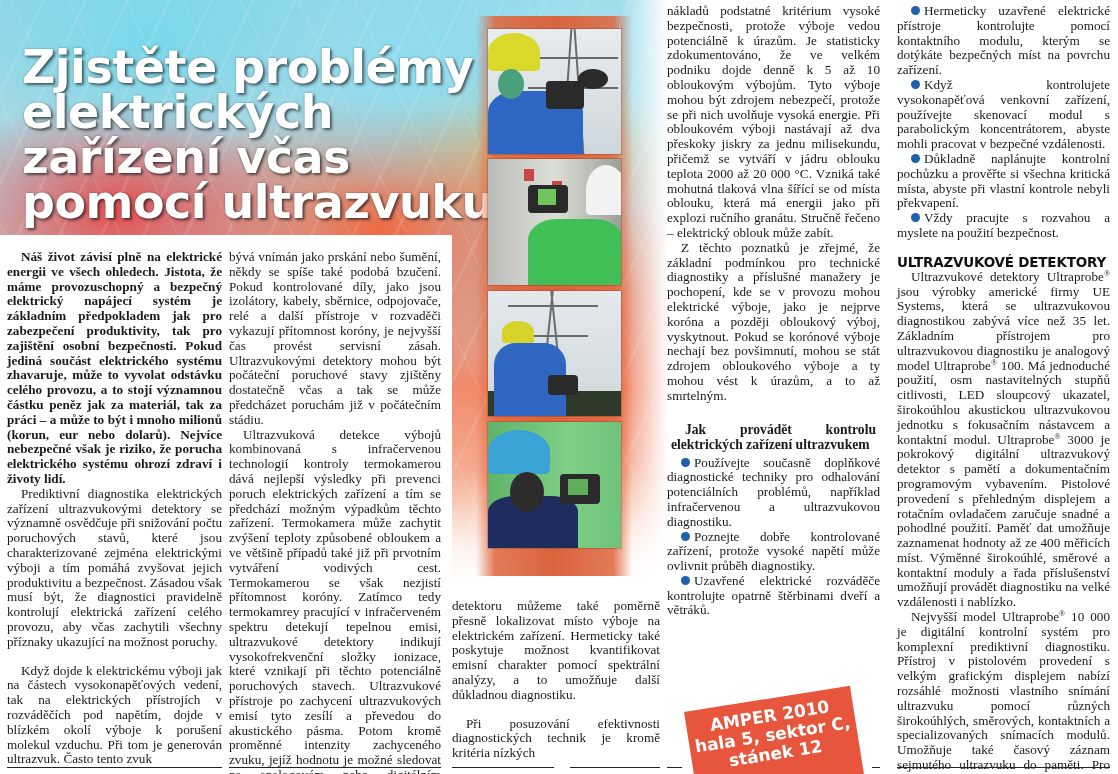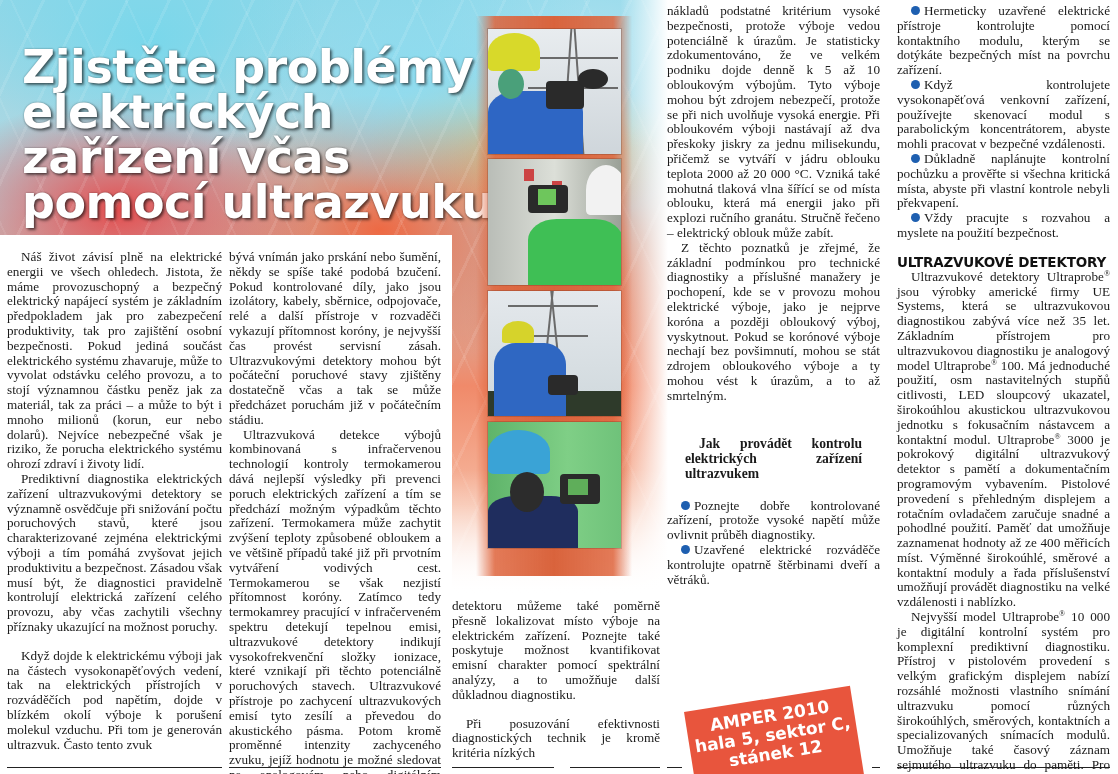--- a/index.html
+++ b/index.html
@@ -77,29 +77,29 @@
   .p3 { top:290px; height:125px; }
   .p4 { top:421px; height:126px; }
 
   
   .col {
     position:absolute; font-size:13.2px; line-height:14.8px;
     text-align:justify; hyphens:manual;
   }
   .col p { margin:0; text-indent:14px; }
   .col p.noindent { text-indent:0; }
-  .col p.lead { font-weight:normal; }
+  .col p.lead { font-weight:bold; }
   .col .gap { height:14px; }
   .col h2 {
     margin:0; font-family:"DejaVu Sans", sans-serif; font-weight:bold;
     font-size:13.5px; line-height:15px; letter-spacing:-0.2px; color:#111;
     text-transform:uppercase;
   }
   .col h3 {
-    margin:18px; font-family:"Liberation Serif", serif; font-weight:bold;
+    margin:4px; font-family:"Liberation Serif", serif; font-weight:bold;
     font-size:13.6px; line-height:15px; text-indent:14px;
   }
   .bullet {
     display:inline-block; width:9px; height:9px; border-radius:50%;
     background:#1e5fb0; margin-right:4px; vertical-align:0px;
   }
   sup { font-size:8px; line-height:0; }
 
   .c1 { left:7px;   top:250px; width:215px; }
   .c2 { left:229px; top:250px; width:212px; }
@@ -187,30 +187,31 @@
   <div class="gap"></div>
   <p>Když dojde k elektrickému výboji jak na částech vysokonapěťových vedení, tak na elektrických přístrojích v rozváděčích pod napětím, dojde v blízkém okolí výboje k porušení molekul vzduchu. Při tom je generován ultrazvuk. Často tento zvuk</p>
 </div>
 
 <div class="col c2">
   <p class="noindent">bývá vnímán jako prskání nebo šumění, někdy se spíše také podobá bzučení. Pokud kontrolované díly, jako jsou izolátory, kabely, sběrnice, odpojovače, relé a další přístroje v rozvaděči vykazují přítomnost koróny, je nejvyšší čas provést servisní zásah. Ultrazvukovými detektory mohou být počáteční poruchové stavy zjištěny dostatečně včas a tak se může předcházet poruchám již v počátečním stádiu.</p>
   <p>Ultrazvuková detekce výbojů kombinovaná s infračervenou technologií kontroly termokamerou dává nejlepší výsledky při prevenci poruch elektrických zařízení a tím se předchází možným výpadkům těchto zařízení. Termokamera může zachytit zvýšení teploty způsobené obloukem a ve většině případů také již při prvotním vytváření vodivých cest. Termokamerou se však nezjistí přítomnost koróny. Zatímco tedy termokamrey pracující v infračerveném spektru detekují tepelnou emisi, ultrazvukové detektory indikují vysokofrekvenční složky ionizace, které vznikají při těchto potenciálně poruchových stavech. Ultrazvukové přístroje po zachycení ultrazvukových emisí tyto zesílí a převedou do akustického pásma. Potom kromě proměnné intenzity zachyceného zvuku, jejíž hodnotu je možné sledovat na analogovém nebo digitálním ukazateli, můžeme sluchem z jeho specifického charakteru usuzovat na druh výboje a jeho stádium. Pomocí směrových vlastností ultrazvukového</p>
 </div>
 
 <div class="col c3">
-  <p class="noindent">detektoru můžeme také poměrně přesně lokalizovat místo výboje na elektrickém zařízení. Poznejte také poskytuje možnost kvantifikovat emisní charakter pomocí spektrální analýzy, a to umožňuje další důkladnou diagnostiku.</p>
+  <p class="noindent">detektoru můžeme také poměrně přesně lokalizovat místo výboje na elektrickém zařízení. Hermeticky také poskytuje možnost kvantifikovat emisní charakter pomocí spektrální analýzy, a to umožňuje další důkladnou diagnostiku.</p>
   <div class="gap"></div>
   <p>Při posuzování efektivnosti diagnostických technik je kromě kritéria nízkých</p>
 </div>
 
 <div class="col c4">
   <p class="noindent">nákladů podstatné kritérium vysoké bezpečnosti, protože výboje vedou potenciálně k úrazům. Je statisticky zdokumentováno, že ve velkém podniku dojde denně k 5 až 10 obloukovým výbojům. Tyto výboje mohou být zdrojem nebezpečí, protože se při nich uvolňuje vysoká energie. Při obloukovém výboji nastávají až dva přeskoky jiskry za jednu milisekundu, přičemž se vytváří v jádru oblouku teplota 2000 až 20 000 °C. Vzniká také mohutná tlaková vlna šířící se od místa oblouku, která má energii jako při explozi ručního granátu. Stručně řečeno – elektrický oblouk může zabít.</p>
   <p>Z těchto poznatků je zřejmé, že základní podmínkou pro technické diagnostiky a příslušné manažery je pochopení, kde se v provozu mohou elektrické výboje, jako je nejprve koróna a později obloukový výboj, vyskytnout. Pokud se korónové výboje nechají bez povšimnutí, mohou se stát zdrojem obloukového výboje a ty mohou vést k úrazům, a to až smrtelným.</p>
   <div class="gap"></div>
   <h3>Jak provádět kontrolu elektrických zařízení ultrazvukem</h3>
+  <p><span class="bullet"></span><span>Používejte současně doplňkové diagnostické techniky pro odhalování potenciálních problémů, například infračervenou a ultrazvukovou diagnostiku.</span></p>
   <p><span class="bullet"></span><span>Poznejte dobře kontrolované zařízení, protože vysoké napětí může ovlivnit průběh diagnostiky.</span></p>
   <p><span class="bullet"></span><span>Uzavřené elektrické rozváděče kontrolujte opatrně štěrbinami dveří a větráků.</span></p>
 </div>
 
 <div class="col c5">
   <p><span class="bullet"></span><span>Hermeticky uzavřené elektrické přístroje kontrolujte pomocí kontaktního modulu, kterým se dotýkáte bezpečných míst na povrchu zařízení.</span></p>
   <p><span class="bullet"></span><span>Když kontrolujete vysokonapěťová venkovní zařízení, používejte skenovací modul s parabolickým koncentrátorem, abyste mohli pracovat v bezpečné vzdálenosti.</span></p>
   <p><span class="bullet"></span><span>Důkladně naplánujte kontrolní pochůzku a prověřte si všechna kritická místa, abyste při vlastní kontrole nebyli překvapení.</span></p>
   <p><span class="bullet"></span><span>Vždy pracujte s rozvahou a myslete na použití bezpečnost.</span></p>
   <div class="gap"></div>

